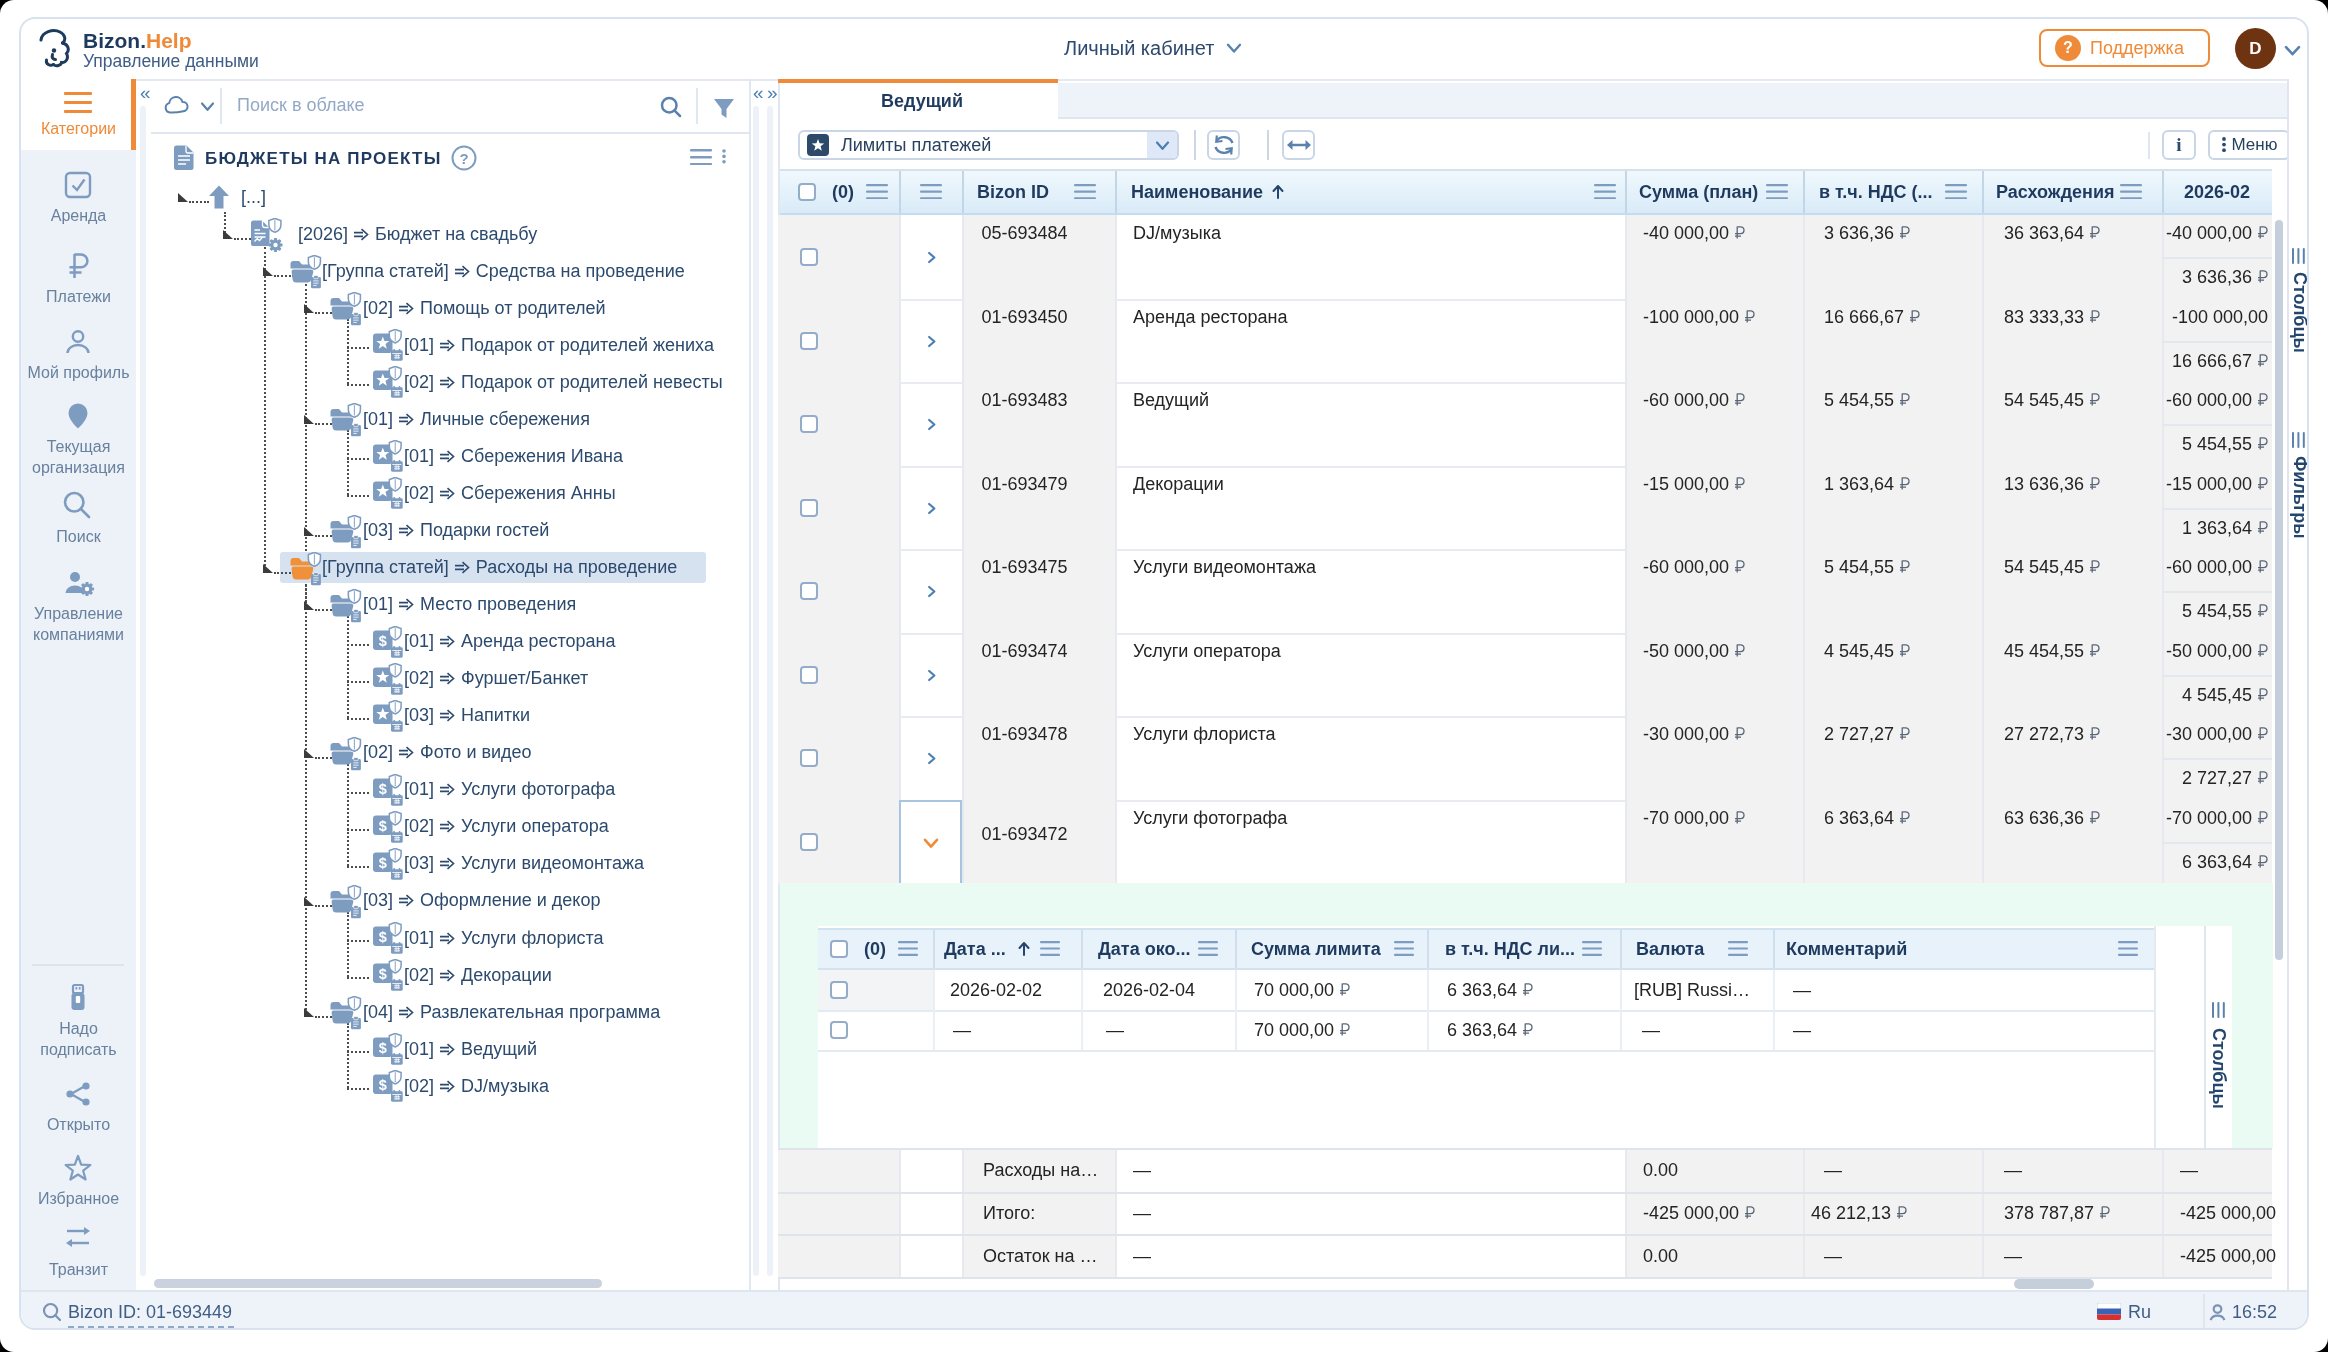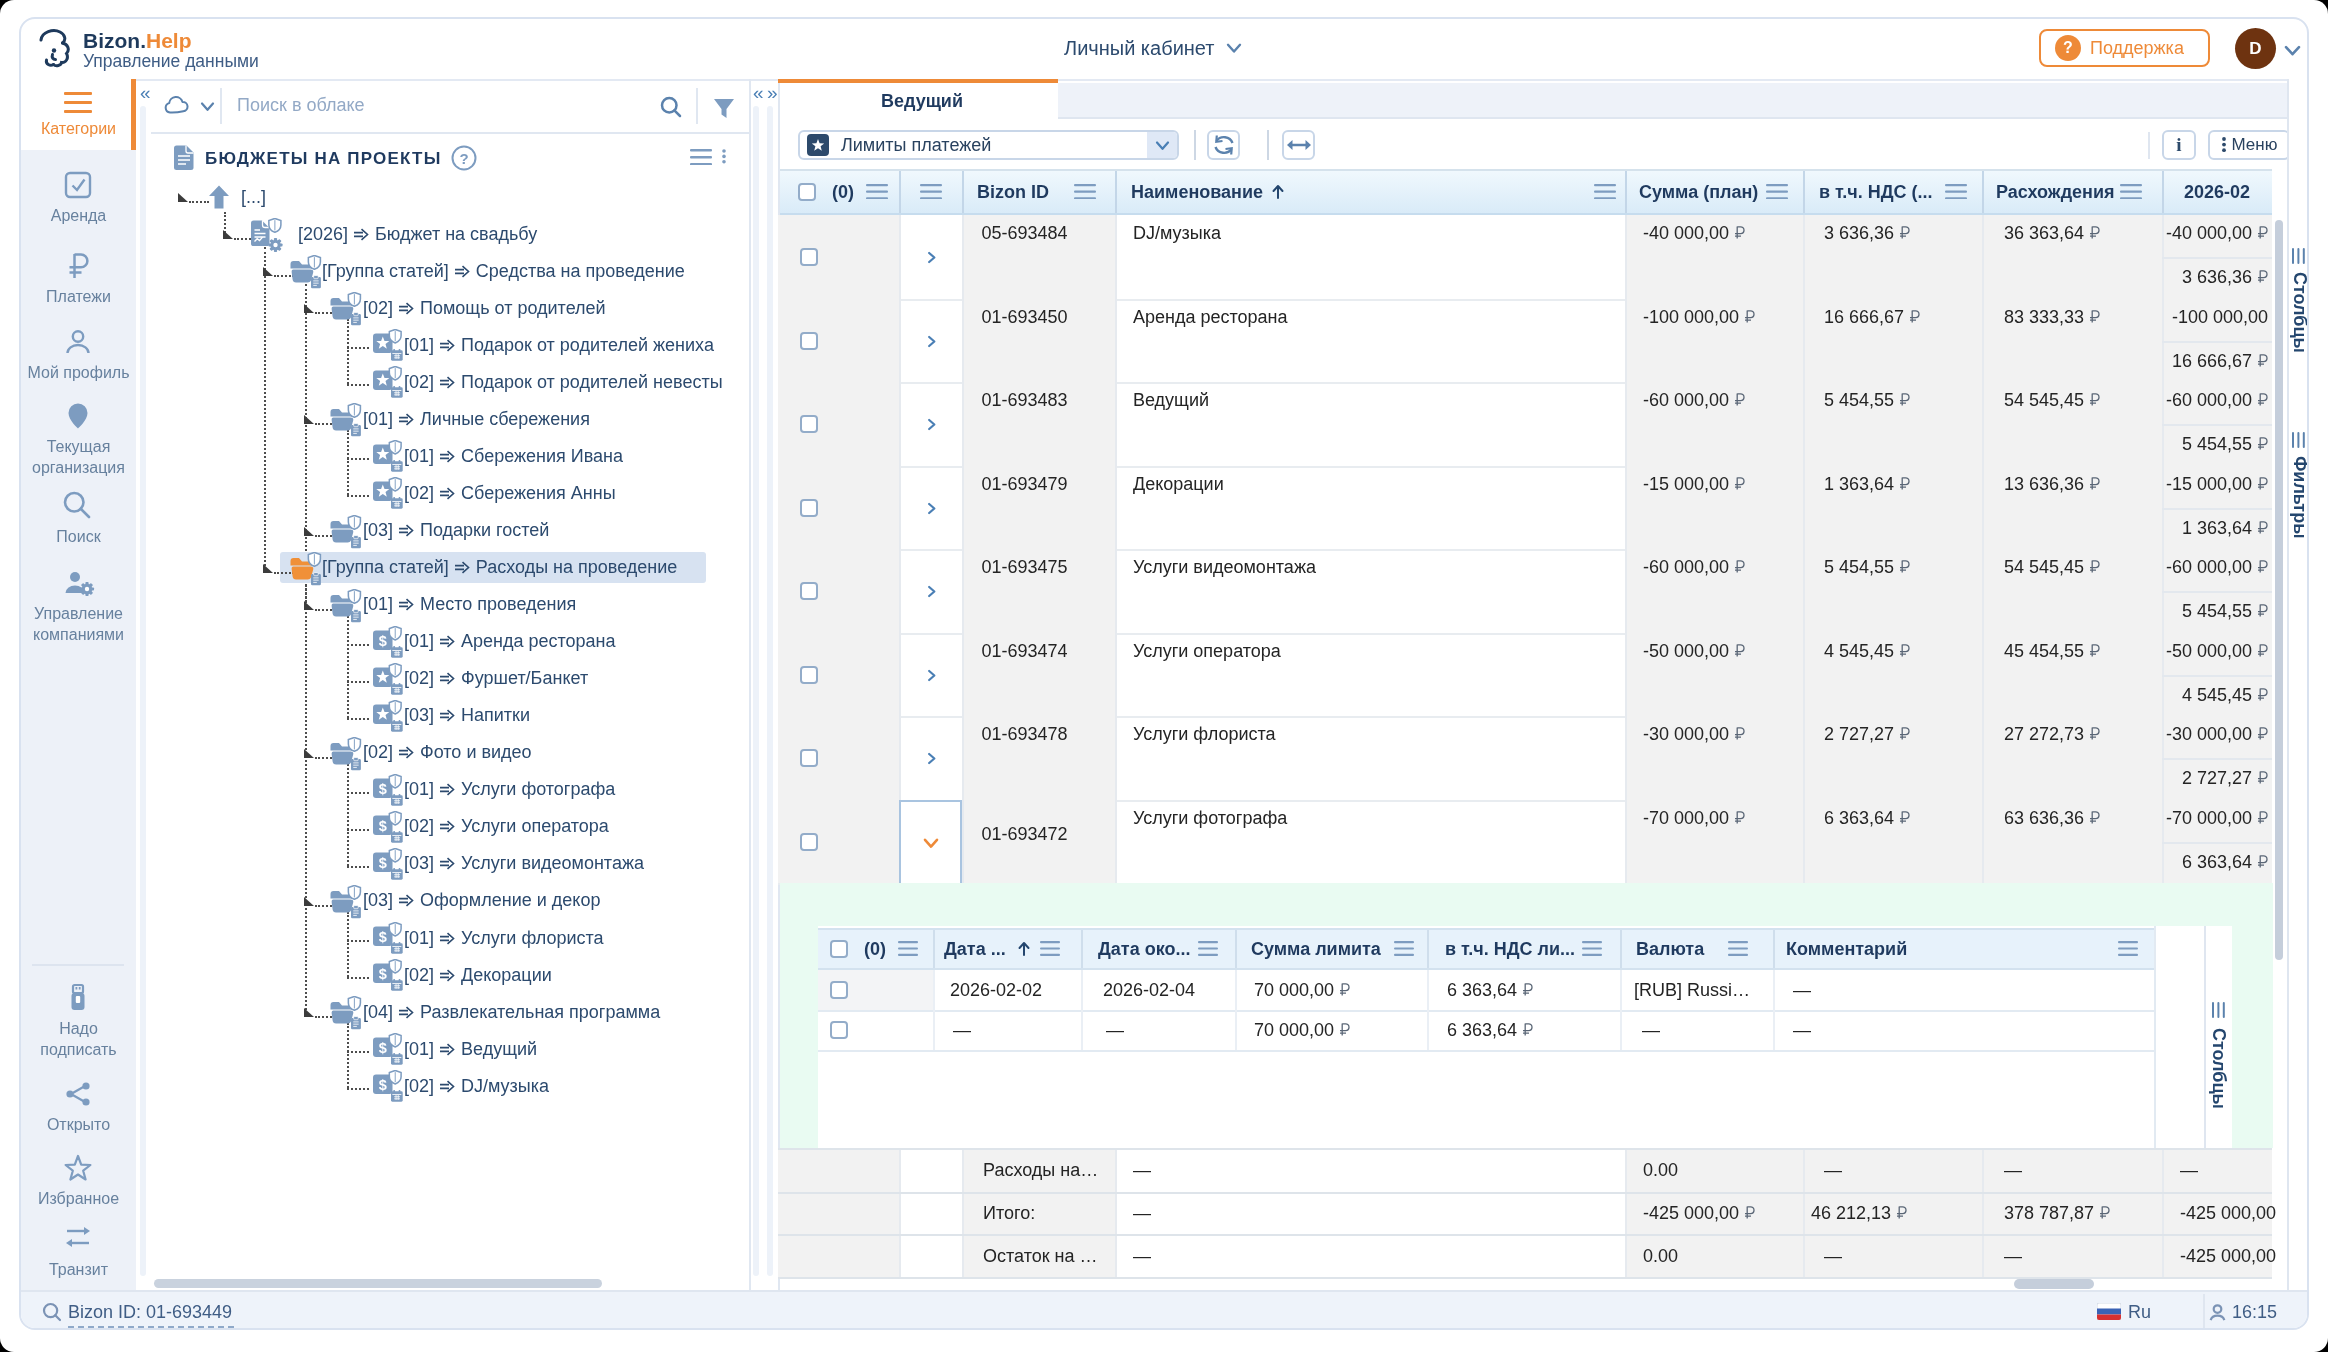--- a/index.html
+++ b/index.html
@@ -1229,13 +1229,13 @@
         <rect width="24" height="17" rx="2" fill="#fff" stroke="#c9d2de" stroke-width="0.8"></rect>
         <rect y="5.5" width="24" height="6" fill="#3a63b5"></rect>
         <path d="M0 11.5 h24 v3.5 q0 2-2 2 h-20 q-2 0-2-2 Z" fill="#d63031"></path>
       </svg></div>
 <div class="a tx" style="left:2107px;top:1283px;font-size:18px;color:#3f5d85;">Ru</div>
 <div class="a" style="left:2182px;top:1275px;width:0px;height:34px;border-left:2px solid #dfe6f0;"></div>
 <div class="a" style="left:2187px;top:1284px;"><svg width="19" height="19" viewBox="0 0 19 19" style="">
         <circle cx="9.5" cy="6.08" r="3.8000000000000003" fill="none" stroke="#7b93b5" stroke-width="2.2"></circle>
         <path d="M2.66 17.1 a7.03 5.7 0 0 1 13.68 0" fill="none" stroke="#7b93b5" stroke-width="2.2"></path>
       </svg></div>
-<div class="a tx" style="left:2211px;top:1283px;font-size:18px;color:#3f5d85;">16:15</div>
+<div class="a tx" style="left:2211px;top:1283px;font-size:18px;color:#3f5d85;">16:52</div>
 </div>
 </body></html>

